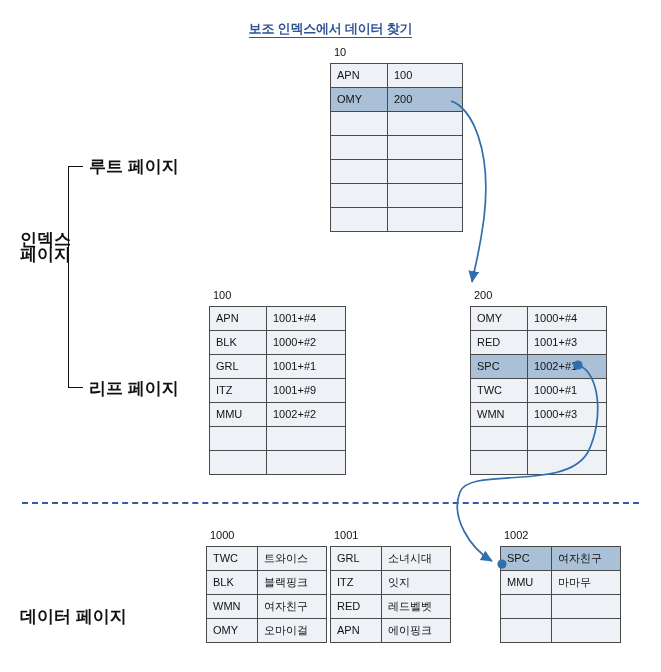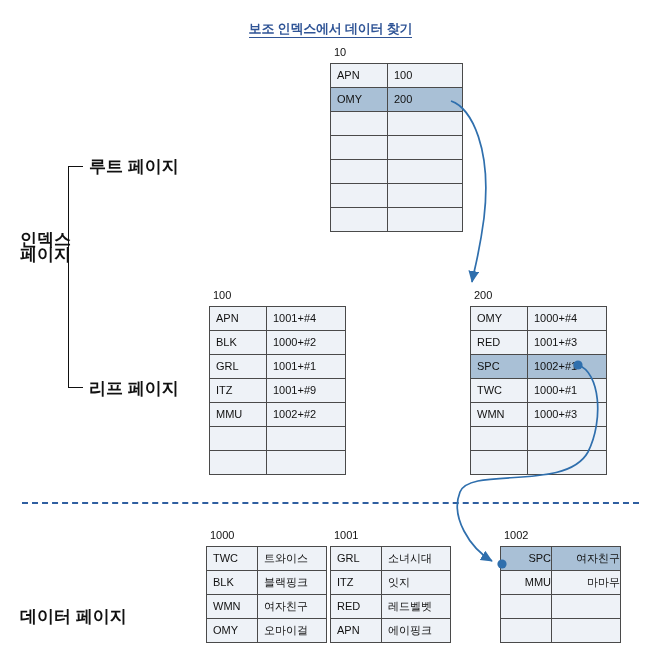--- a/index.html
+++ b/index.html
@@ -272,21 +272,21 @@
             <td class="c2">레드벨벳</td>
           </tr>
           <tr>
             <td class="c1">APN</td>
             <td class="c2">에이핑크</td>
           </tr>
         </tbody>
     </table>
   </div>
 
-  <div class="page" style="left:500px;top:546px;text-align:right;">
+  <div class="page" style="left:500px;top:546px;">
     <div class="page-id">1002</div>
     <table class="grid data">
       <tbody>
           <tr class="hl">
             <td class="c1">SPC</td>
             <td class="c2">여자친구</td>
           </tr>
           <tr>
             <td class="c1">MMU</td>
             <td class="c2">마마무</td>

